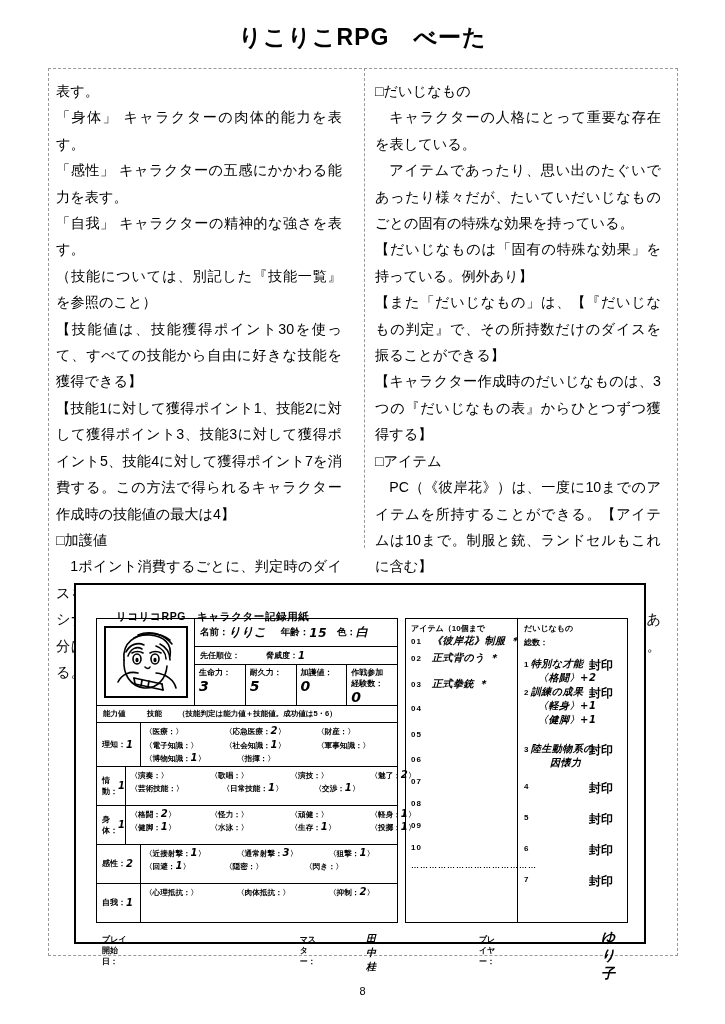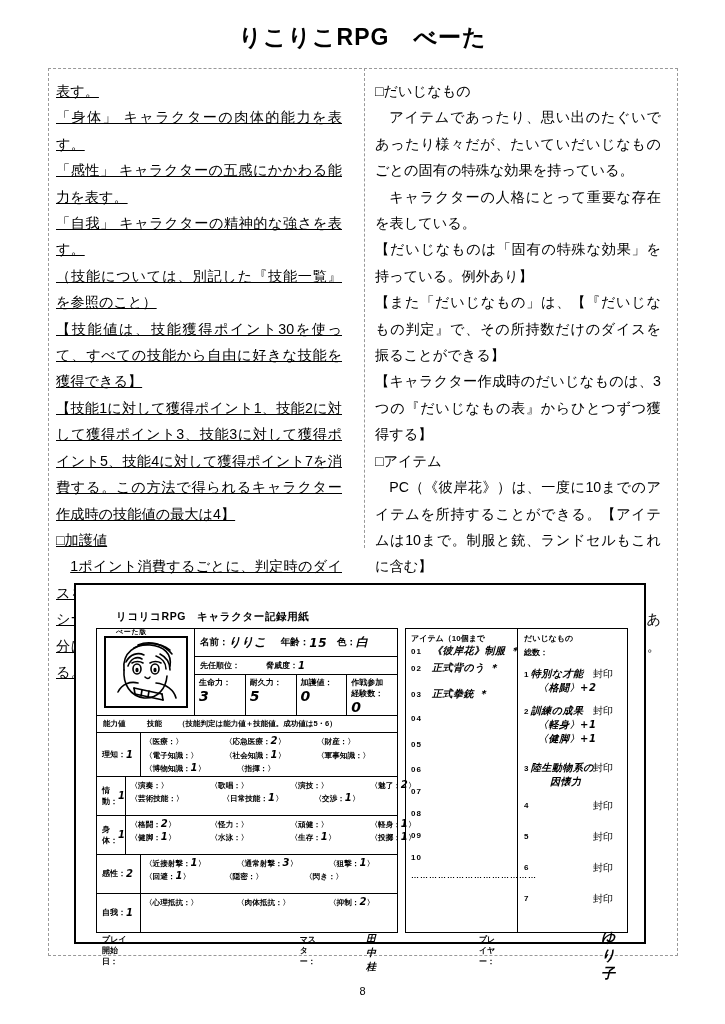--- a/index.html
+++ b/index.html
@@ -51,21 +51,21 @@
   
   .col {
     position: absolute;
     top: 78px;
     width: 286px;
     font-size: 14.2px;
     line-height: 26.4px;
     text-align: justify;
     text-justify: inter-character;
   }
-  .col-left  { left: 56px; text-decoration: underline; }
+  .col-left  { left: 56px; }
   .col-right { left: 375px; }
 
   .col p {
     margin: 0;
     text-indent: 0;
   }
   .col p.indent { text-indent: 1em; }
 
   
   .sheet {
@@ -89,21 +89,21 @@
     white-space: pre;
   }
   .sheet-title .sub {
     font-size: 7px;
     font-weight: bold;
   }
 
   .sheet-body {
     position: absolute;
     left: 20px;
-    top: 43px;
+    top: 33px;
     width: 532px;
     height: 305px;
     display: flex;
   }
 
   .sheet-left {
     width: 302px;
     border: 1.6px solid #000;
     box-sizing: border-box;
     display: flex;
@@ -267,22 +267,22 @@
 
   .daiji-head { margin-bottom: 2px; }
   .daiji-entry {
     position: relative;
     white-space: nowrap;
   }
   .daiji-entry .seal {
     position: absolute;
     right: 14px;
     top: 0;
-    font-size: 10px;
-    font-weight: normal;
+    font-size: 12px;
+    font-weight: bold;
   }
   .daiji-sub {
     padding-left: 14px;
   }
 
   
   .page-number {
     position: absolute;
     left: 0;
     top: 985px;
@@ -306,22 +306,22 @@
   <p>「自我」 キャラクターの精神的な強さを表す。</p>
   <p>（技能については、別記した『技能一覧』を参照のこと）</p>
   <p>【技能値は、技能獲得ポイント30を使って、すべての技能から自由に好きな技能を獲得できる】</p>
   <p>【技能1に対して獲得ポイント1、技能2に対して獲得ポイント3、技能3に対して獲得ポイント5、技能4に対して獲得ポイント7を消費する。この方法で得られるキャラクター作成時の技能値の最大は4】</p>
   <p>□加護値</p>
   <p class="indent">1ポイント消費するごとに、判定時のダイスをひとつ増やすことができる。加護値はシナリオごとに与えられ、消費しなかった分は次回のシナリオに持ち越すことができる。【キャラクター作成時の加護値は0】</p>
 </div>
 
 <div class="col col-right">
   <p>□だいじなもの</p>
+  <p class="indent">キャラクターの人格にとって重要な存在を表している。</p>
   <p class="indent">アイテムであったり、思い出のたぐいであったり様々だが、たいていだいじなものごとの固有の特殊な効果を持っている。</p>
-  <p class="indent">キャラクターの人格にとって重要な存在を表している。</p>
   <p>【だいじなものは「固有の特殊な効果」を持っている。例外あり】</p>
   <p>【また「だいじなもの」は、【『だいじなもの判定』で、その所持数だけのダイスを振ることができる】</p>
   <p>【キャラクター作成時のだいじなものは、3つの『だいじなもの表』からひとつずつ獲得する】</p>
   <p>□アイテム</p>
   <p class="indent">PC（《彼岸花》）は、一度に10までのアイテムを所持することができる。【アイテムは10まで。制服と銃、ランドセルもこれに含む】</p>
   <p>□3色の《彼岸花》</p>
   <p class="indent">《彼岸花》には階級と呼べる制度があり、下位から《白》《青》《赤》の3種。【PCは《彼岸花・白》からスタート】</p>
 </div>
 
 <div class="sheet">
@@ -557,21 +557,21 @@
           <span>総数：</span><span class="hw hw-sm"></span>
         </div>
 
         <div class="daiji-entry" style="margin-top:9px">
           <span>1</span>
           <span class="hw hw-sm">特別な才能</span>
           <span class="seal">封印</span>
           <div class="daiji-sub hw hw-sm">〈格闘〉+2</div>
         </div>
 
-        <div class="daiji-entry" style="margin-top:9px">
+        <div class="daiji-entry" style="">
           <span>2</span>
           <span class="hw hw-sm">訓練の成果</span>
           <span class="seal">封印</span>
           <div class="daiji-sub hw hw-sm">〈軽身〉+1</div>
           <div class="daiji-sub hw hw-sm">〈健脚〉+1</div>
         </div>
 
         <div class="daiji-entry" style="margin-top:15px">
           <span>3</span>
           <span class="hw hw-sm">陸生動物系の</span>

